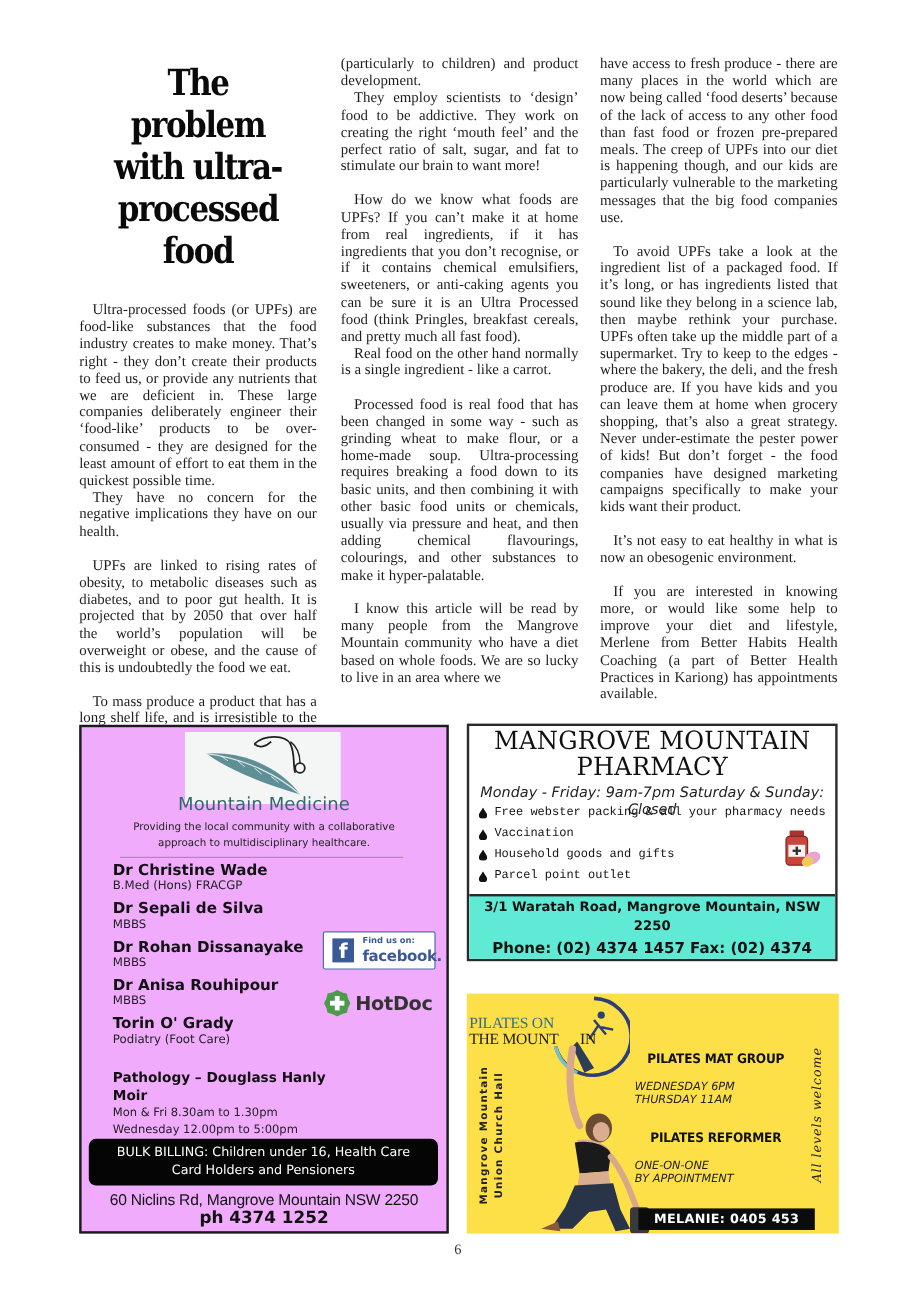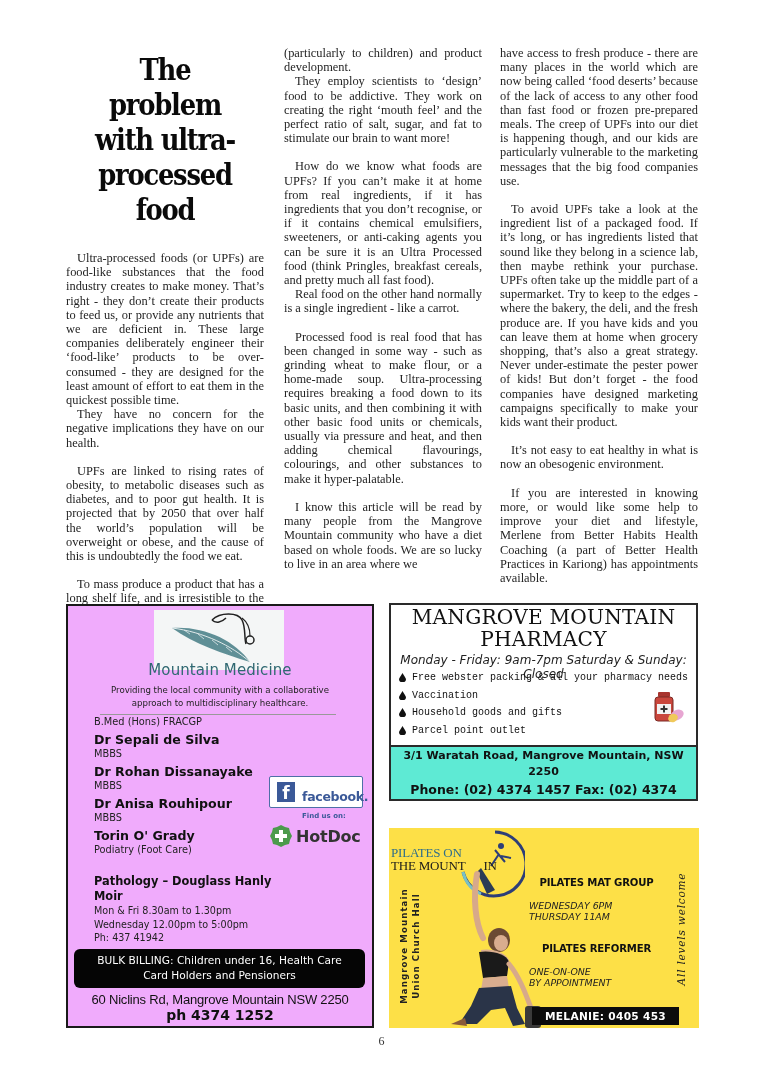--- a/index.html
+++ b/index.html
@@ -24,21 +24,21 @@
   .mm-tagline { position: absolute; top: 78px; left: 0; width: 100%; text-align: center; font-size: 8.6px; line-height: 13px; color: #222; }
   .mm-rule { position: absolute; top: 108px; left: 32px; width: 236px; height: 1px; background: #999; }
   .mm-list { position: absolute; top: 110px; left: 26px; width: 200px; }
   .mm-entry { margin-bottom: 3px; }
   .mm-name { font-weight: bold; font-size: 12.6px; line-height: 17px; color: #111; }
   .mm-sub { font-size: 9.8px; line-height: 12px; color: #222; }
   .mm-path-name { font-weight: bold; font-size: 11.4px; line-height: 15px; color: #111; margin-top: 18px; }
   .mm-hours { font-size: 9.6px; line-height: 13.6px; color: #222; }
   .fb-badge { position: absolute; left: 201px; top: 170px; width: 94px; height: 32px; border: 1.5px solid #4e6fa7; border-radius: 2px; background: #fff; }
   .fb-square { position: absolute; left: 7px; top: 5px; width: 18px; height: 20px; background: #3b5998; color: #fff; font-weight: bold; font-size: 17px; line-height: 22px; text-align: center; font-family: "DejaVu Sans", sans-serif; }
-  .fb-small { position: absolute; left: 32px; top: 3px; font-size: 7px; color: #3b5998; font-weight: bold; margin-top: 32px; }
+  .fb-small { position: absolute; left: 32px; top: 3px; font-size: 7px; color: #3b5998; font-weight: bold; }
   .fb-big { position: absolute; left: 32px; top: 12px; font-size: 12.5px; font-weight: bold; color: #3b5998; letter-spacing: -0.3px; }
   .hotdoc { position: absolute; left: 202px; top: 218px; height: 24px; display: flex; align-items: center; }
   .hotdoc-icon { width: 22px; height: 22px; }
   .hotdoc-text { font-size: 16px; font-weight: bold; color: #333; margin-left: 4px; letter-spacing: -0.2px; }
   .bulk-bar { position: absolute; left: 6px; top: 343px; width: 291px; height: 39px; background: #050505; border-radius: 6px; color: #fff; font-size: 10.6px; line-height: 15px; text-align: center; padding-top: 4px; }
   .mm-address { position: absolute; top: 386px; left: 0; width: 100%; text-align: center; font-family: "Liberation Sans", sans-serif; font-size: 13px; color: #111; letter-spacing: -0.2px; }
   .mm-phone { position: absolute; top: 401px; left: 0; width: 100%; text-align: center; font-size: 14px; font-weight: bold; color: #111; }
 
   
   .ph-ad { position: absolute; left: 389px; top: 603px; width: 309px; height: 198px; border: 2px solid #2a2a2a; background: #fff; overflow: hidden; }
@@ -114,20 +114,21 @@
   </svg>
   <div class="mm-title">Mountain Medicine</div>
   <div class="mm-tagline">
     <div>Providing the local community with a collaborative</div>
     <div>approach to multidisciplinary healthcare.</div>
   </div>
   <div class="mm-rule"></div>
 
   <div class="mm-list">
     <div class="mm-entry">
+      <div class="mm-name">Dr Christine Wade</div>
       <div class="mm-sub">B.Med (Hons) FRACGP</div>
     </div>
     <div class="mm-entry">
       <div class="mm-name">Dr Sepali de Silva</div>
       <div class="mm-sub">MBBS</div>
     </div>
     <div class="mm-entry">
       <div class="mm-name">Dr Rohan Dissanayake</div>
       <div class="mm-sub">MBBS</div>
     </div>

